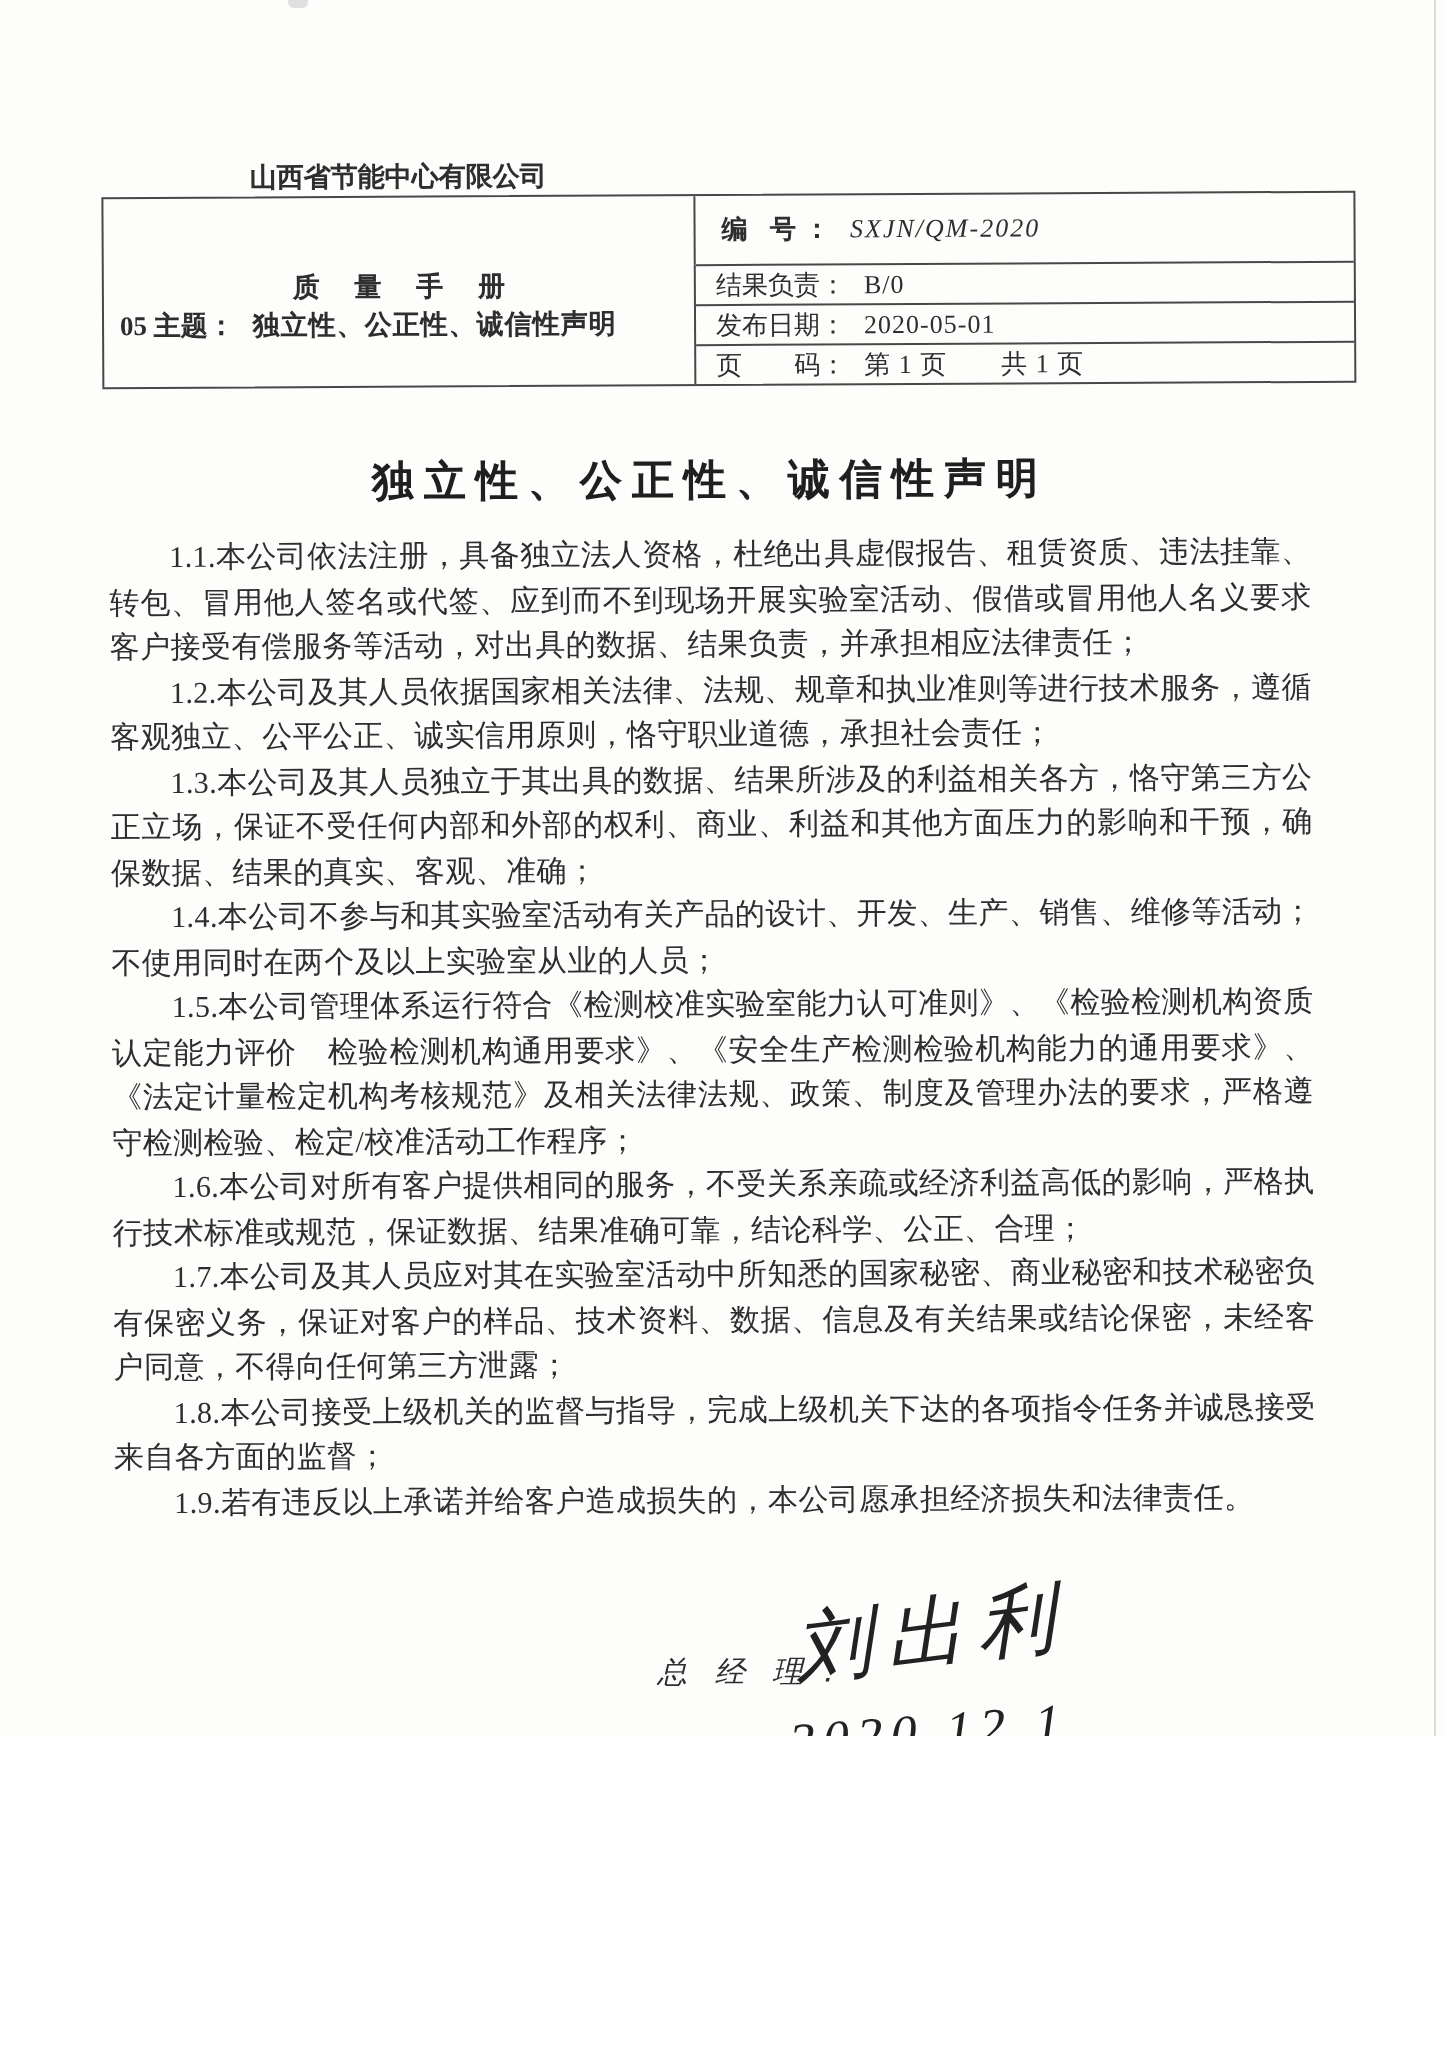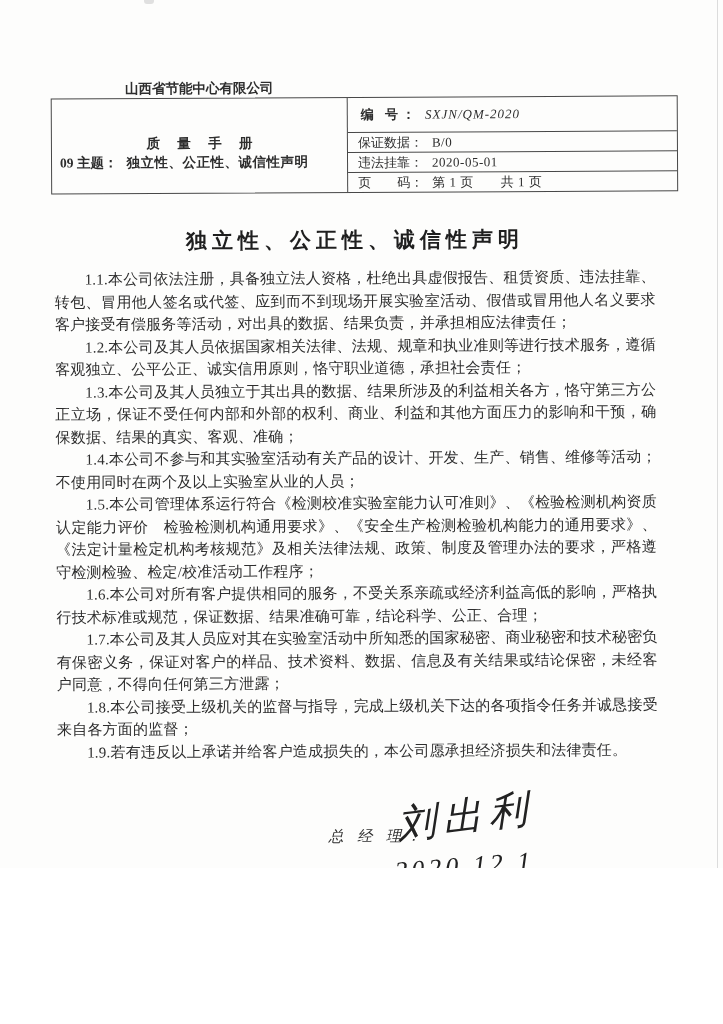--- a/index.html
+++ b/index.html
@@ -99,29 +99,29 @@
     <div class="header-table">
       <div class="ht-cell ht-company">
         <div>山西省节能中心有限公司</div>
         <div class="ht-manual">质 量 手 册</div>
       </div>
       <div class="ht-cell ht-docnum">
         <span class="lbl">编 号：</span>
         <span class="val">SXJN/QM-2020</span>
       </div>
       <div class="ht-cell ht-topic">
-        <span>09 主题：</span>
+        <span>05 主题：</span>
         <span class="val">独立性、公正性、诚信性声明</span>
       </div>
       <div class="ht-cell ht-r2 ht-kv">
-        <span>保证数据：</span>
+        <span>结果负责：</span>
         <span class="val">B/0</span>
       </div>
       <div class="ht-cell ht-r3 ht-kv">
-        <span>违法挂靠：</span>
+        <span>发布日期：</span>
         <span class="val">2020-05-01</span>
       </div>
       <div class="ht-cell ht-r4 ht-kv">
         <span>页　　码：</span>
         <span class="val">第 1 页　　共 1 页</span>
       </div>
     </div>
 
     <div class="doc-body">
       <h1 class="doc-title">独立性、公正性、诚信性声明</h1>

